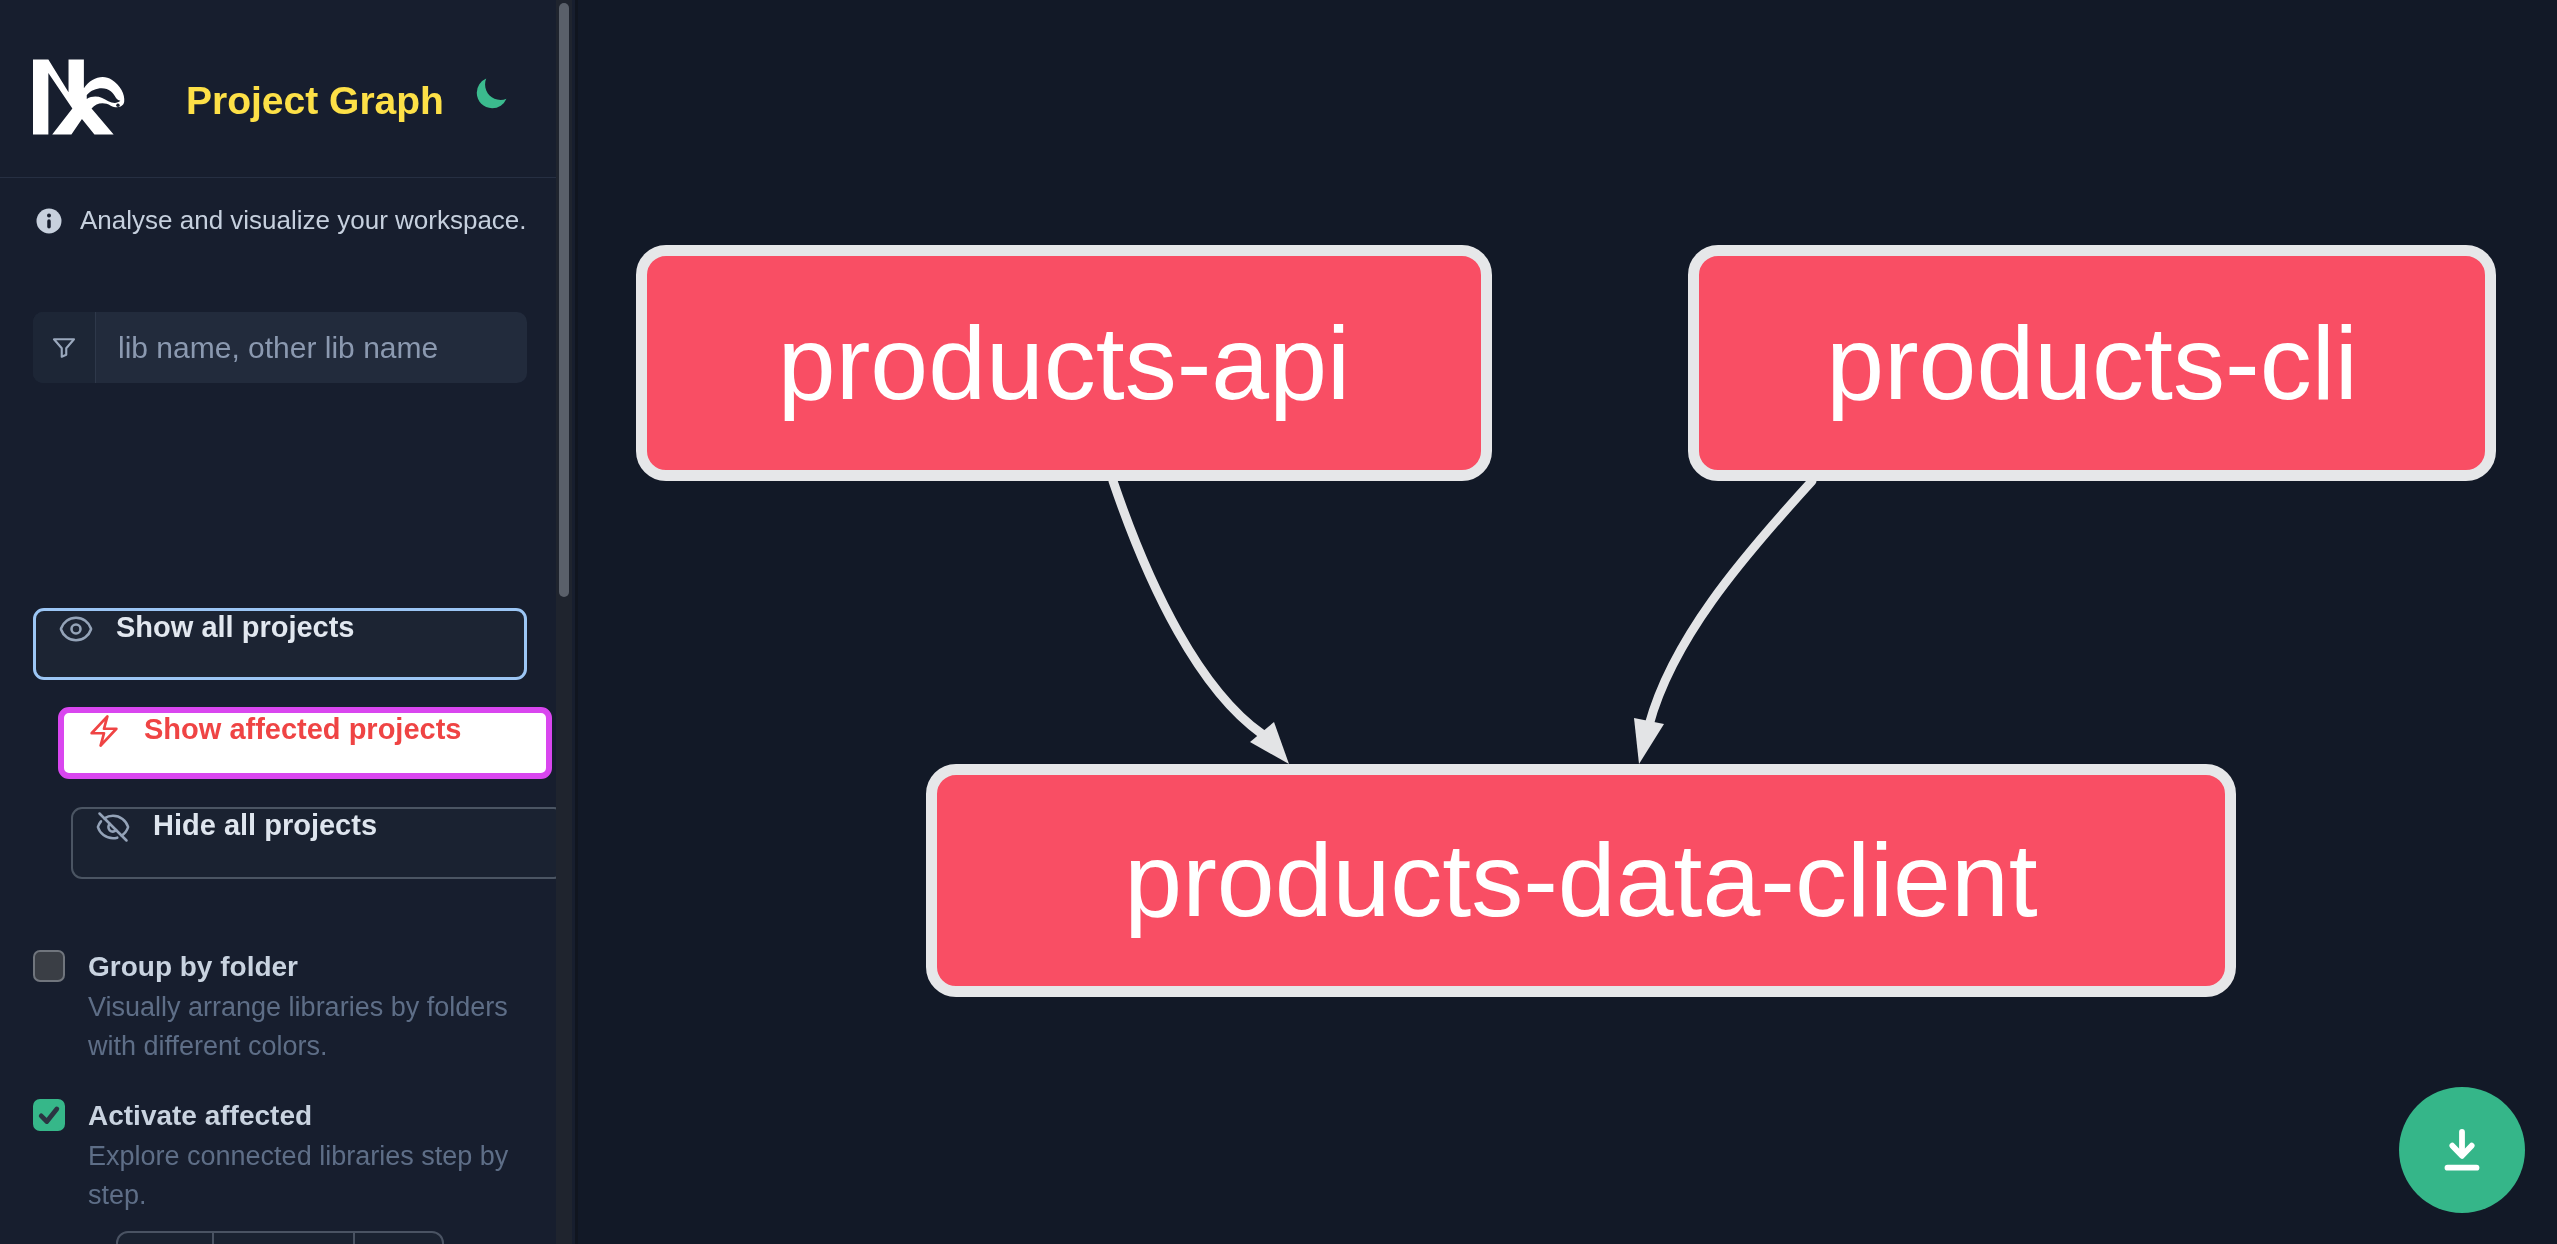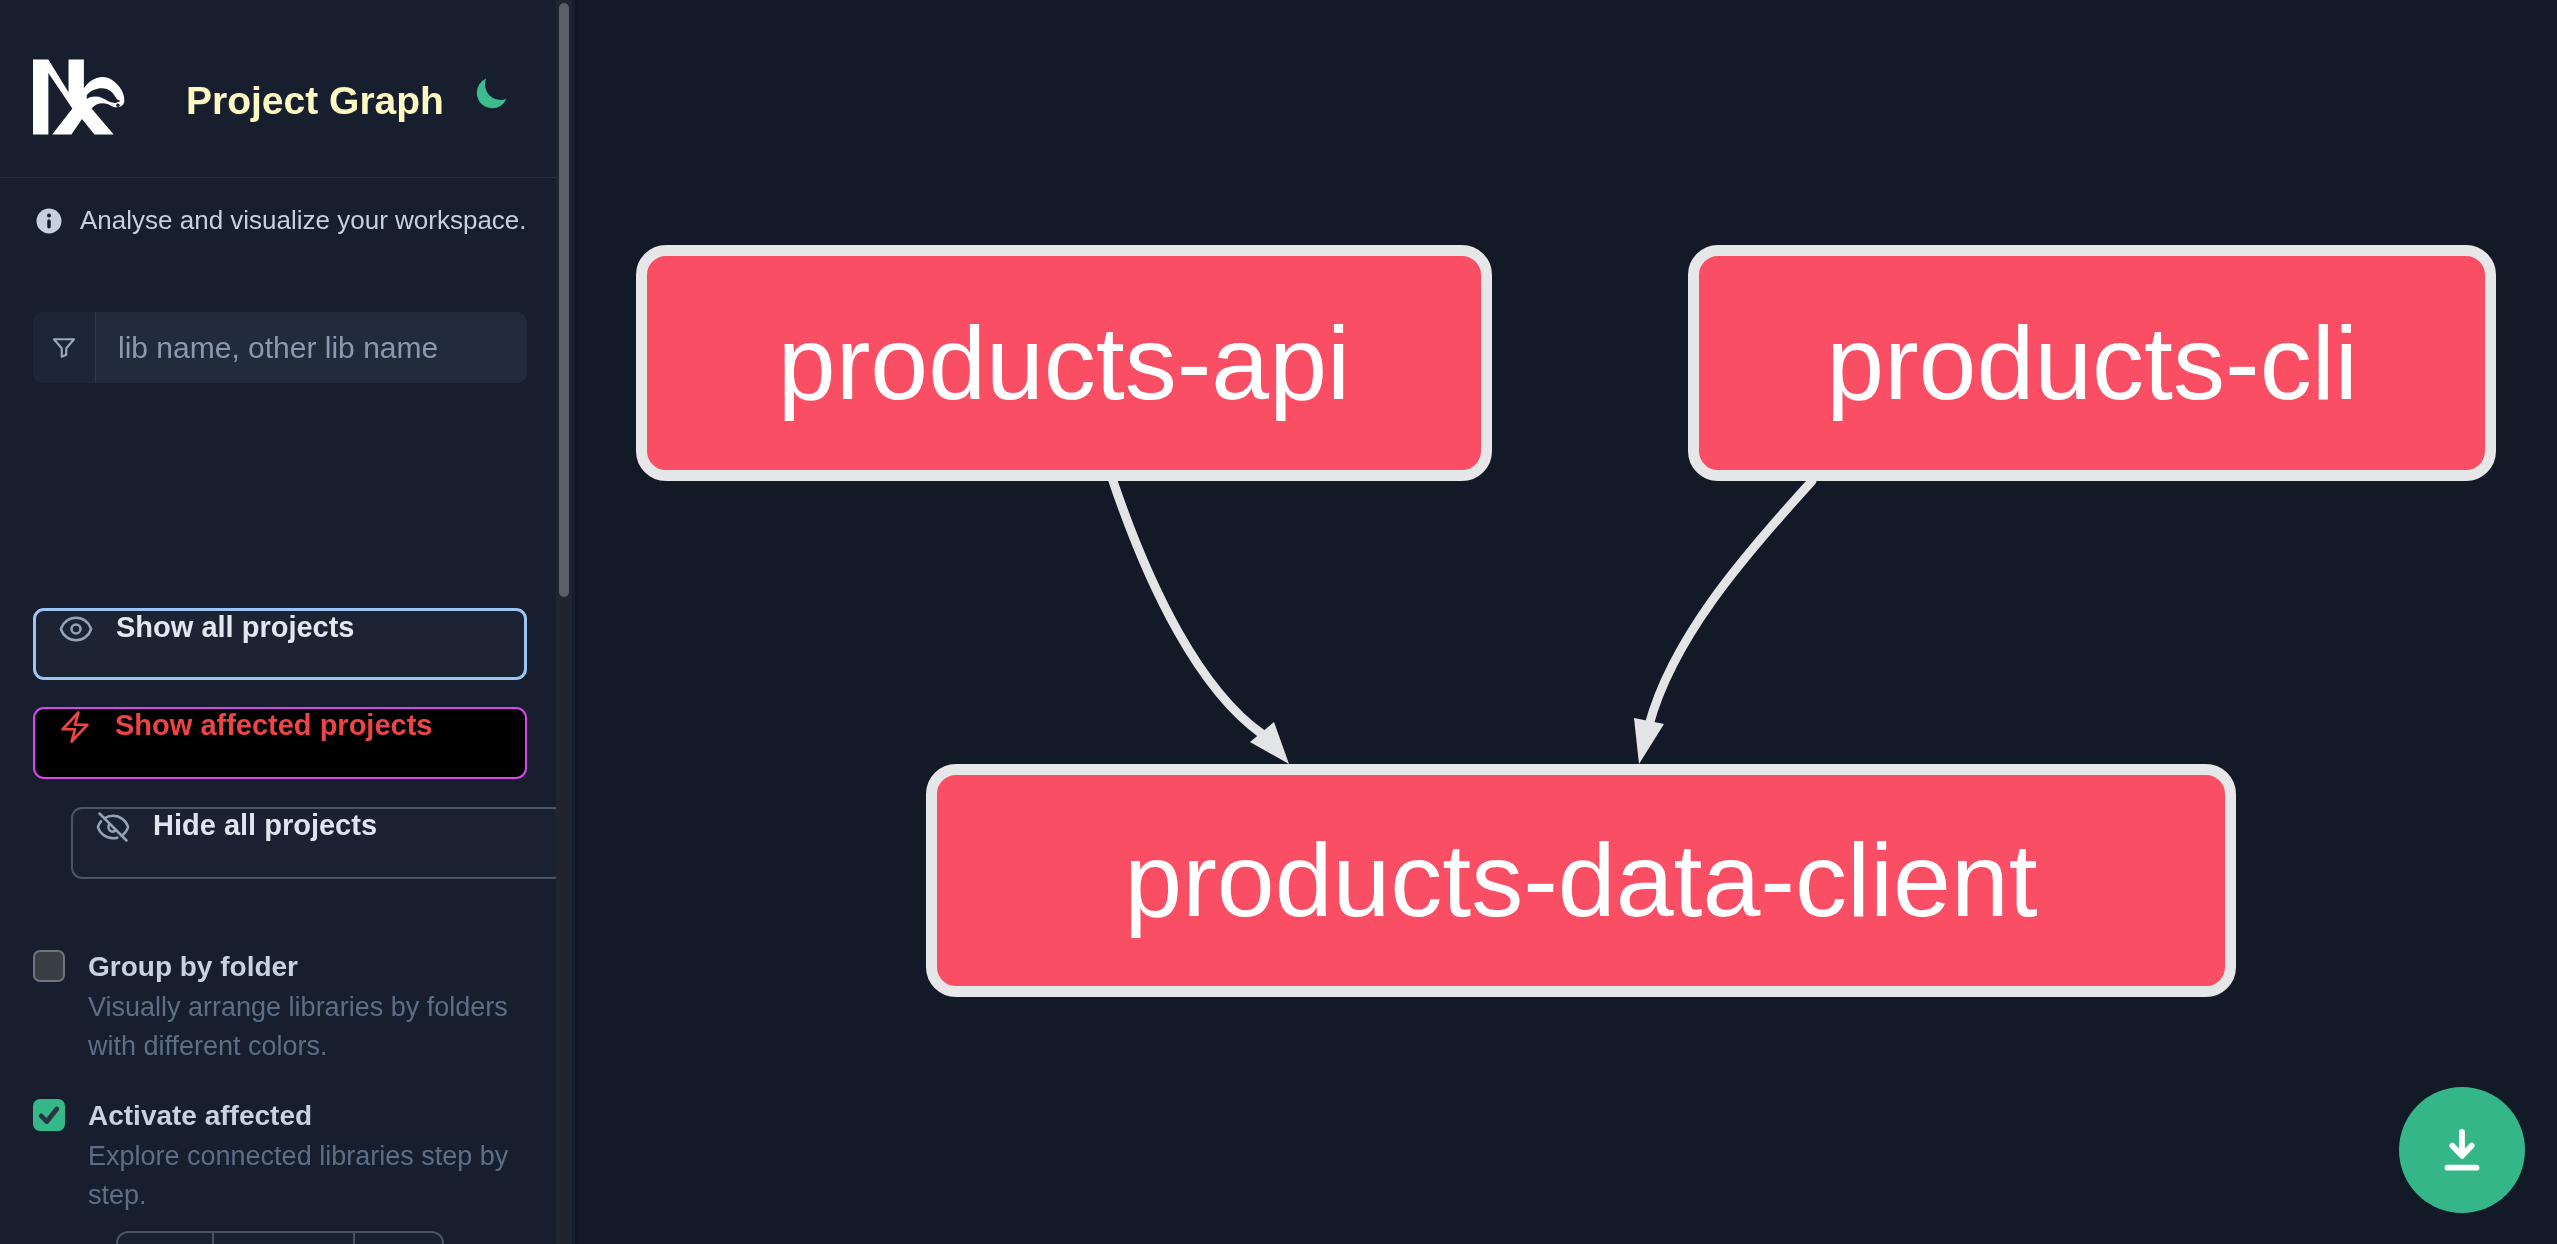--- a/index.html
+++ b/index.html
@@ -7,21 +7,21 @@
           font-family:"Liberation Sans",sans-serif;background:#121927;}
 
   
   .sidebar{position:absolute;left:0;top:0;width:578px;height:1244px;
            background:#171e2e;border-right:3px solid #10151f;box-sizing:border-box;}
   .sb-scroll{position:absolute;right:3px;top:0;bottom:0;width:16px;background:#1f242e;}
   .sb-thumb{position:absolute;left:3px;top:3px;width:10px;height:594px;border-radius:6px;background:#5a606a;}
 
   .header{position:absolute;left:0;top:0;width:562px;height:177px;border-bottom:1px solid #262f42;}
   .logo{position:absolute;left:33px;top:58px;width:96px;height:78px;}
-  .title{position:absolute;left:186px;top:79px;font-size:39px;font-weight:700;color:#fef9c3;white-space:nowrap;}
+  .title{position:absolute;left:186px;top:79px;font-size:39px;font-weight:700;color:#fde047;white-space:nowrap;}
   .moon{position:absolute;left:472px;top:75px;width:38px;height:38px;cursor:pointer;}
 
   .info-row{position:absolute;left:34px;top:205px;display:flex;align-items:center;gap:16px;}
   .info-icon{width:30px;height:30px;flex:0 0 auto;}
   .info-text{font-size:26px;color:#c6d0de;white-space:nowrap;}
 
   .search{position:absolute;left:33px;top:312px;width:494px;height:71px;border-radius:10px;
           background:#222b3c;display:flex;align-items:stretch;overflow:hidden;}
   .search-iconcell{width:62px;background:#1d2636;border-right:1px solid #2e384a;
                    display:flex;align-items:center;justify-content:center;flex:0 0 auto;}
@@ -35,21 +35,21 @@
   .cbx.checked{background:#36b789;border-color:#36b789;display:flex;align-items:center;justify-content:center;}
   .t-label{position:absolute;left:55px;top:1px;font-size:28px;font-weight:700;color:#c9d3e0;white-space:nowrap;}
   .t-desc{position:absolute;left:55px;top:38px;width:448px;font-size:27px;line-height:39px;color:#5e6e87;}
 
   .btn{position:absolute;left:33px;width:494px;height:72px;border-radius:11px;box-sizing:border-box;
        display:flex;align-items:flex-start;gap:22px;padding:0 0 0 22px;background:#1c2433;cursor:pointer;}
   .btn .bicon{width:36px;height:36px;flex:0 0 auto;}
   .btn .blabel{font-size:29px;font-weight:700;white-space:nowrap;}
   .btn-all{border:3px solid #9cc6f5;}
   .btn-all .blabel{color:#e2e8f0;}
-  .btn-aff{border:2px solid #d946ef;background:#000000;}
+  .btn-aff{border:6px solid #d946ef;background:#ffffff;margin-left:25px;}
   .btn-aff .blabel{color:#ef4444;}
   .btn-hide{border:2px solid #4b5563;background:#1a2231;margin-left:38px;}
   .btn-hide .blabel{color:#dee5ee;}
 
   .stepper{position:absolute;left:116px;top:1231px;width:328px;height:26px;box-sizing:border-box;
            border:2px solid #4a5363;border-radius:12px 12px 0 0;background:#1a2231;display:flex;cursor:pointer;}
   .stepper .seg{border-right:2px solid #4a5363;}
   .stepper .seg:last-child{border-right:none;}
   .seg1{width:94px;} .seg2{width:139px;} .seg3{flex:1;}
 

